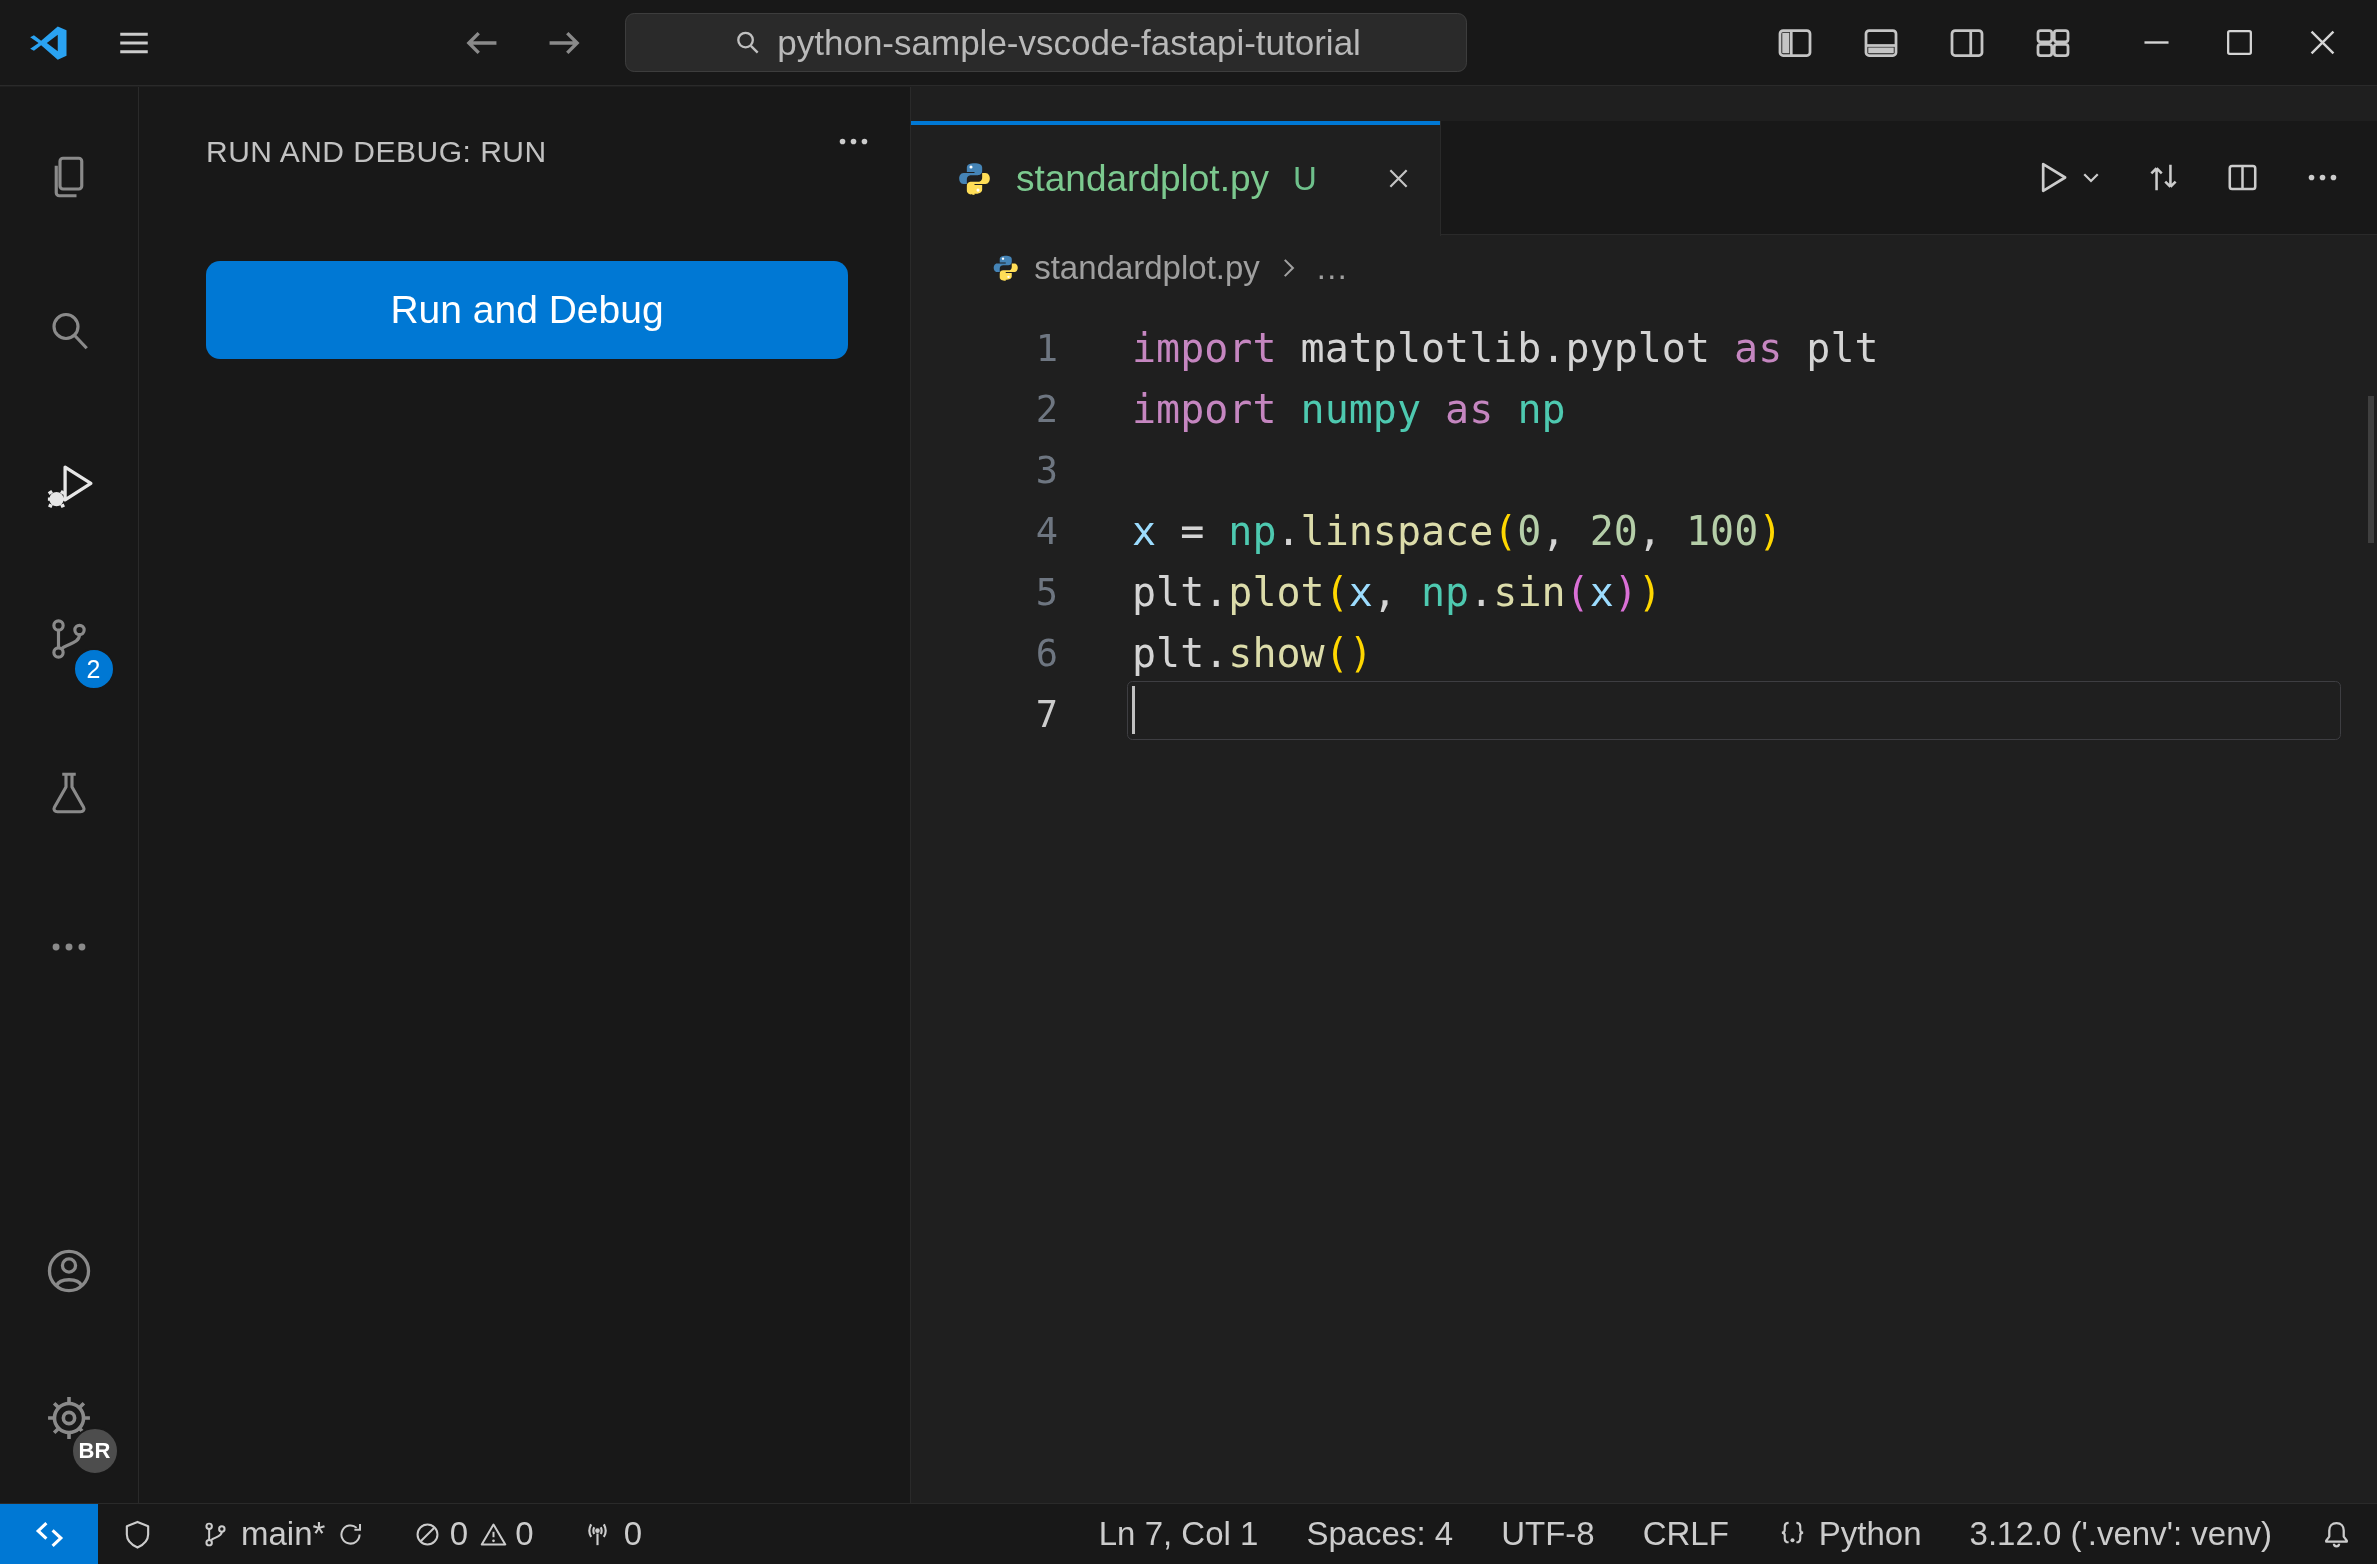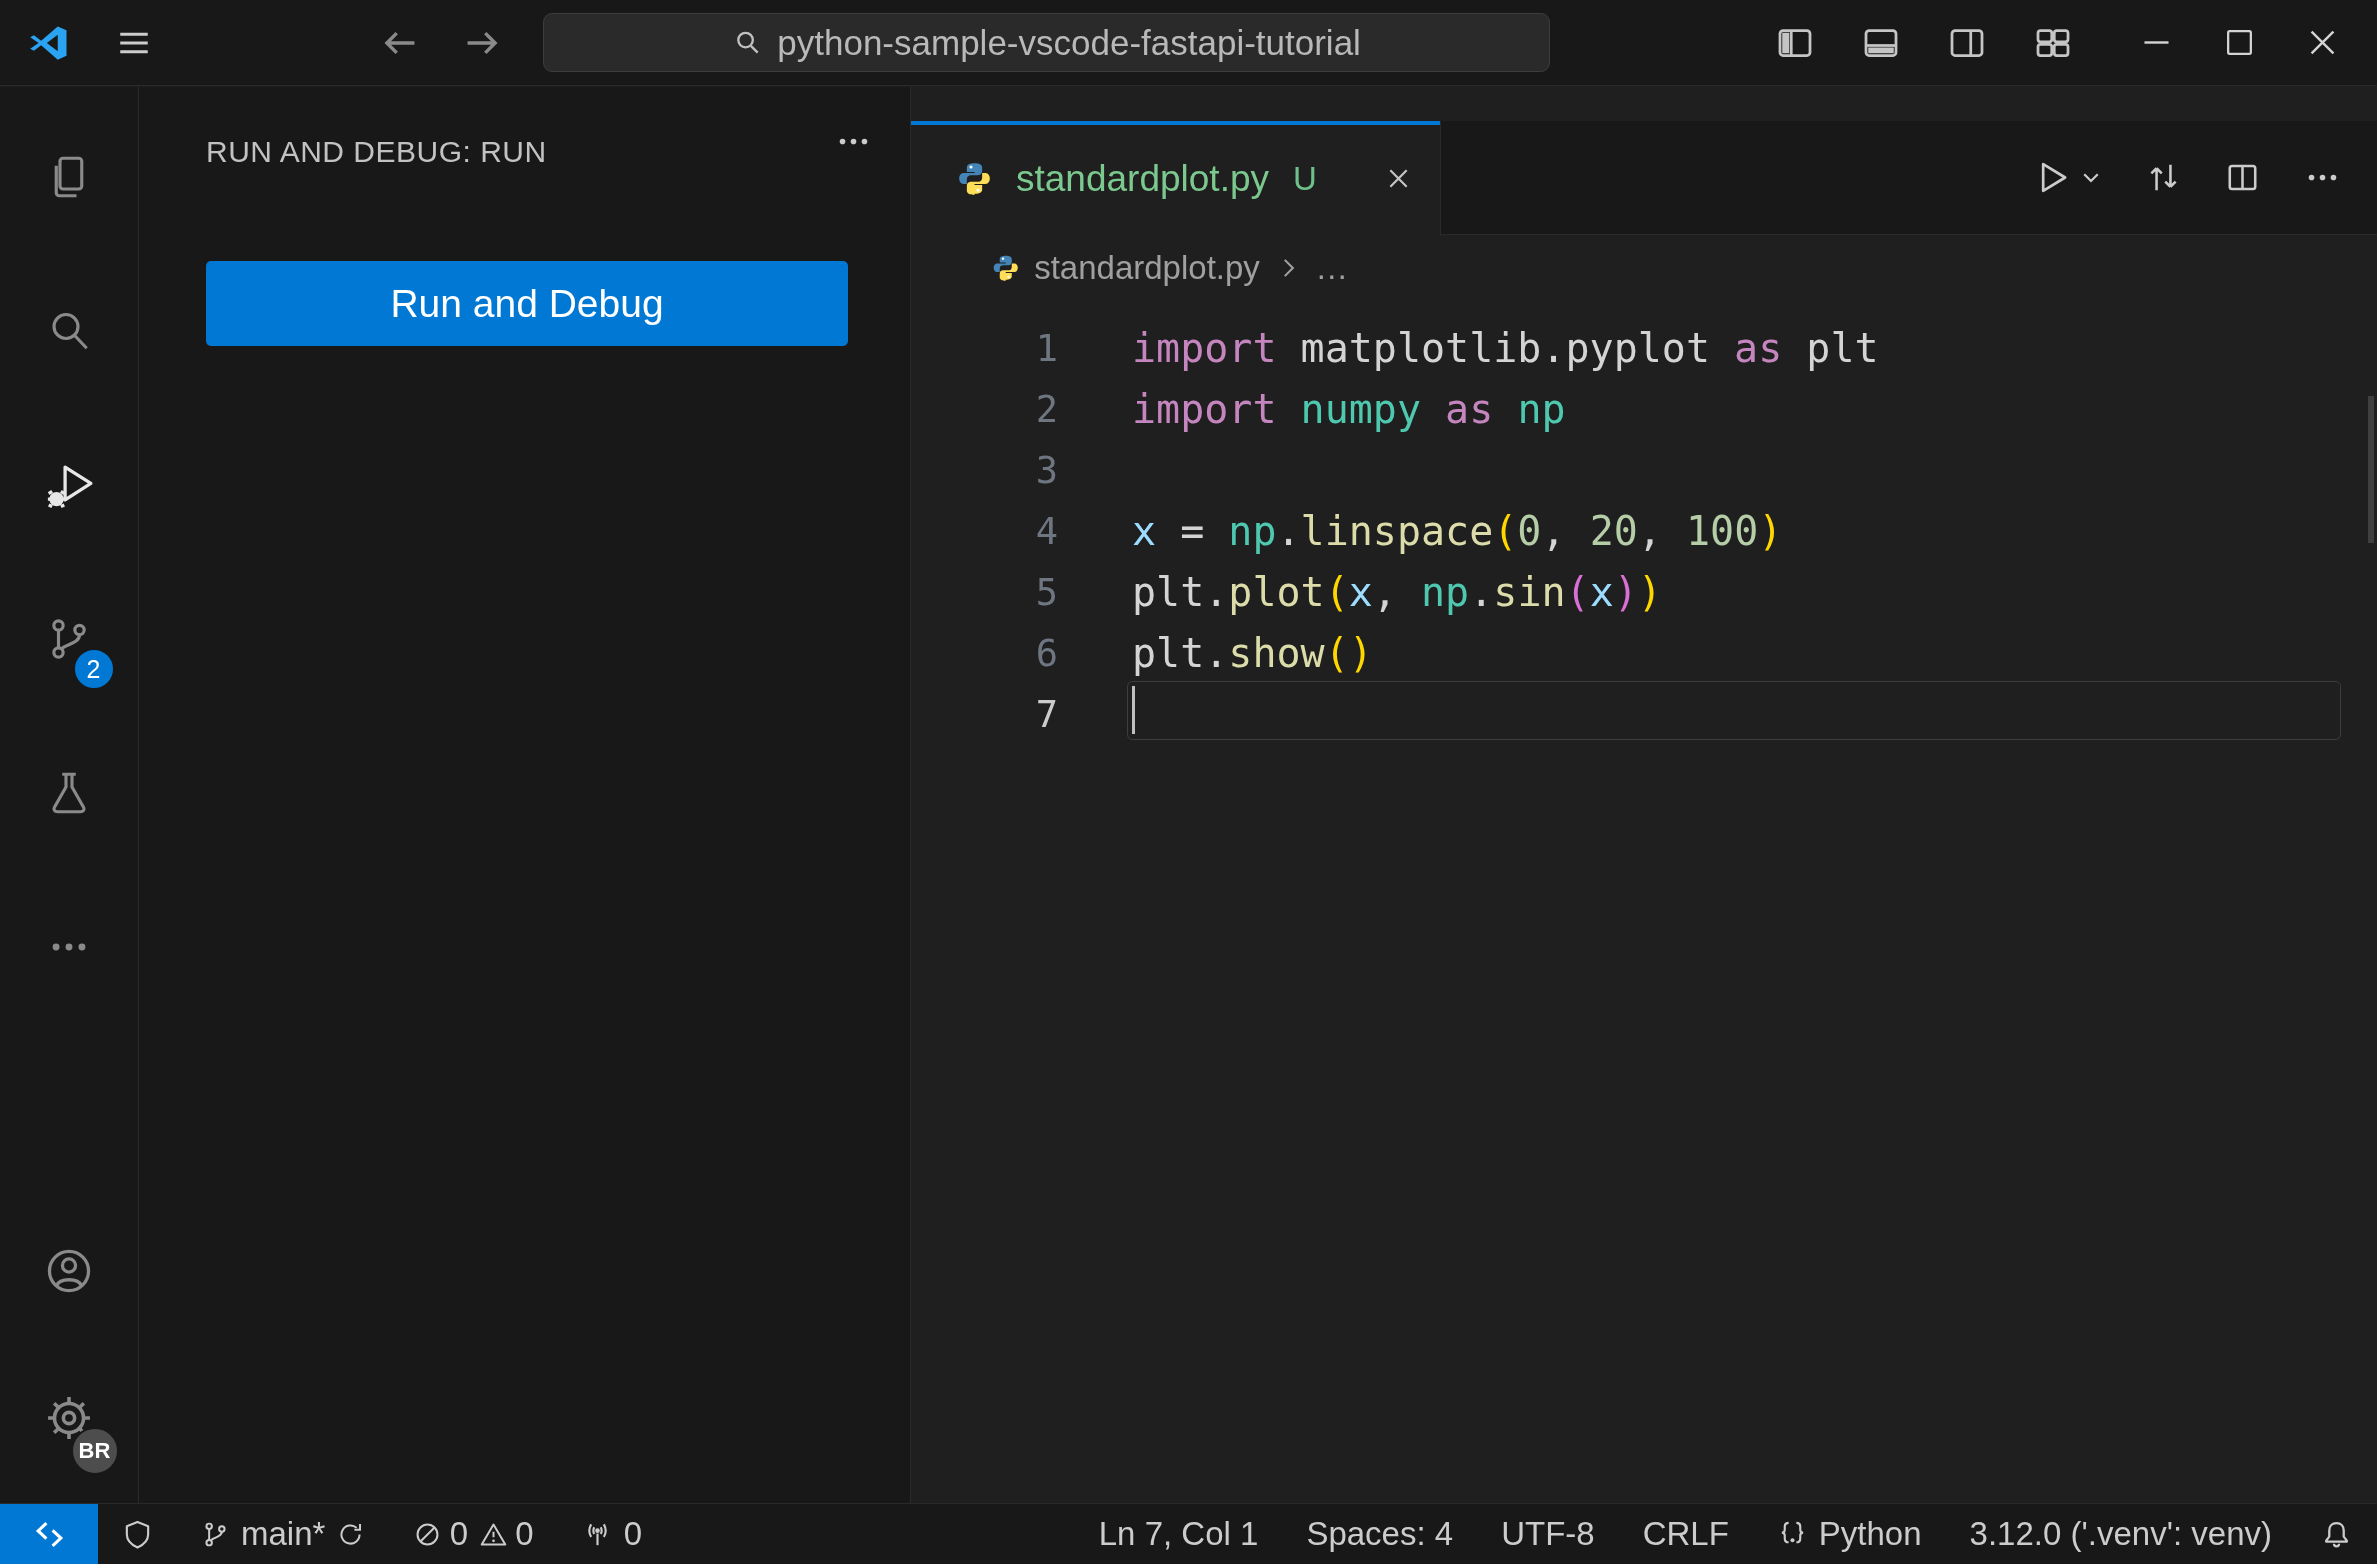--- a/index.html
+++ b/index.html
@@ -7,21 +7,21 @@
     font-family:"Liberation Sans", sans-serif; color:#cccccc; }
   svg { display:block; }
   button { background:none; border:none; color:inherit; font:inherit; cursor:pointer; }
 
   
   .titlebar { height:86px; background:#181818; border-bottom:0.9px solid #2a2a2a;
     display:flex; align-items:center; }
   .tb-left { display:flex; align-items:center; gap:44px; padding-left:27.5px; }
   .tb-center { flex:1; display:flex; align-items:center; justify-content:center; gap:40px; }
   .nav-arrow { color:#8a8a8a; }
-  .command-center { width:1007px; height:59px; background:#2a2a2a; border:0.9px solid #3d3d3d;
+  .command-center { width:842px; height:59px; background:#2a2a2a; border:0.9px solid #3d3d3d;
     border-radius:9.2px; display:flex; align-items:center; justify-content:center; gap:14.7px;
     color:#b9b9b9; font-size:35px; }
   .tb-right { display:flex; align-items:center; padding-right:13px; }
   .layout-icons { display:flex; align-items:center; gap:46px; color:#c5c5c5; margin-right:42px; }
   .win-btn { width:83px; height:86px; display:flex; align-items:center; justify-content:center; color:#d4d4d4; }
 
   
   .main { position:absolute; top:87px; bottom:61px; left:0; right:0; display:flex; }
 
   
@@ -36,22 +36,22 @@
     background:#0078d4; color:#fff; font-size:25px; display:flex; align-items:center; justify-content:center;
     border:2.8px solid #181818; }
   .profile-badge { position:absolute; right:20px; bottom:16.5px; width:48px; height:48px; border-radius:24px;
     background:#4d4d4d; color:#fff; font-size:22px; font-weight:bold;
     display:flex; align-items:center; justify-content:center; border:2.8px solid #181818; }
 
   
   .sidebar { width:772px; background:#181818; border-right:0.9px solid #2a2a2a; position:relative; }
   .sb-header { position:absolute; top:48px; left:67px; font-size:30px; color:#c2c2c2; letter-spacing:0.5px; }
   .sb-actions { position:absolute; top:35px; right:37px; color:#cccccc; }
-  .run-btn { position:absolute; top:174px; left:67px; width:642px; height:85px; background:#0078d4;
-    border-radius:5px; color:#ffffff; font-size:39px; display:flex; align-items:center; justify-content:center; }
+  .run-btn { position:absolute; top:174px; left:67px; width:642px; height:98px; background:#0078d4;
+    border-radius:14px; color:#ffffff; font-size:39px; display:flex; align-items:center; justify-content:center; }
   .sb-para { position:absolute; top:299px; left:67px; font-size:39px; line-height:61px; color:#cccccc; }
   a.link, .link { color:#4daafc; text-decoration:none; cursor:pointer; }
   .red-box { position:absolute; top:444px; left:40px; width:561px; height:159px;
     border:3.7px solid #ee1111; }
   .red-box-inner { padding:9.2px 0 0 23px; font-size:39px; line-height:61px; width:513px; }
 
   
   .editor { flex:1; background:#1f1f1f; display:flex; flex-direction:column; position:relative;margin-top:34px; }
   .tabbar { height:114px; background:#181818; border-bottom:0.9px solid #2a2a2a;
     display:flex; align-items:stretch; flex:none; }

